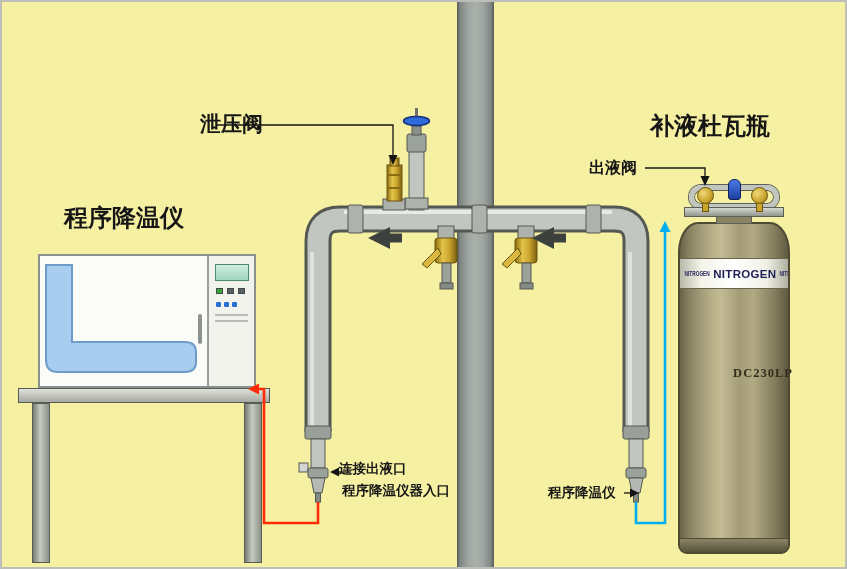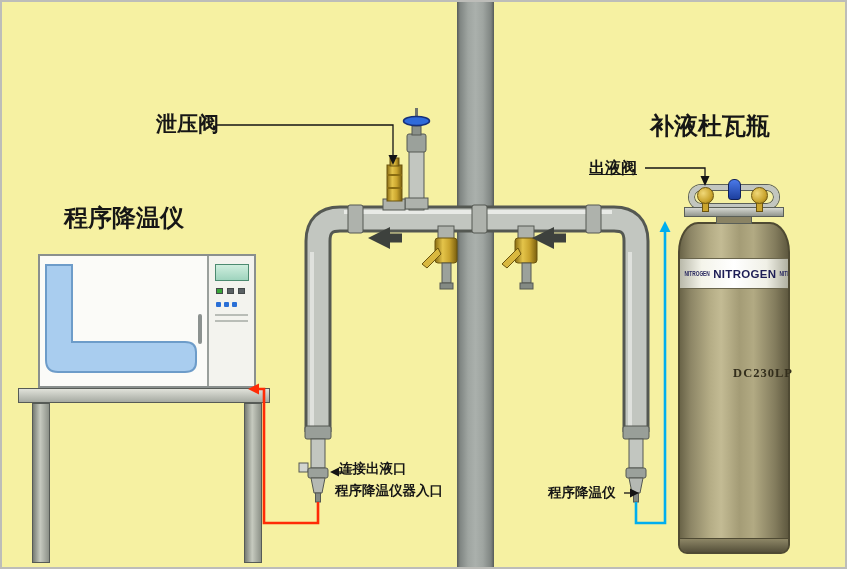--- a/index.html
+++ b/index.html
@@ -66,21 +66,21 @@
   .stem.l{left:700px;top:200px;}.stem.r{left:754px;top:200px;}
   .gauge{left:726px;top:177px;width:13px;height:21px;z-index:3;box-sizing:border-box;
     background:linear-gradient(#4a79e8,#1d3f9e);border:1px solid #10205a;border-radius:6px 6px 3px 3px;}
 
   
   .overlay{position:absolute;left:0;top:0;z-index:5;}
 
   
   .lbl{position:absolute;color:#161616;font-weight:700;white-space:nowrap;z-index:6;line-height:1.2;}
   .lbl-lg{font-size:24px;}
-  .lbl-md{font-size:21px;}
+  .lbl-md{font-size:21px;margin-left:44px;}
   .lbl-sm{font-size:16px;}
   .lbl-xs{font-size:13.5px;font-weight:600;}
 </style>
 </head>
 <body>
 
 <div class="scene">
 
   <div class="abs pillar"></div>
 
@@ -231,18 +231,18 @@
 
     <g>
       <line x1="622" y1="491" x2="629" y2="491" stroke="#141414" stroke-width="1.3"></line>
       <polygon points="637,491 628,486.5 628,495.5" fill="#141414"></polygon>
     </g>
   </svg>
 
   <div class="lbl lbl-md" style="left:154px;top:110px;">泄压阀</div>
   <div class="lbl lbl-lg" style="left:648px;top:110px;">补液杜瓦瓶</div>
   <div class="lbl lbl-lg" style="left:62px;top:202px;">程序降温仪</div>
-  <div class="lbl lbl-sm" style="left:587px;top:156px;text-decoration:underline;">出液阀</div>
+  <div class="lbl lbl-sm" style="left:587px;top:156px;">出液阀</div>
   <div class="lbl lbl-xs" style="left:337px;top:459px;">连接出液口</div>
-  <div class="lbl lbl-xs" style="left:333px;top:481px;">程序降温仪器入口</div>
+  <div class="lbl lbl-xs" style="left:340px;top:481px;">程序降温仪器入口</div>
   <div class="lbl lbl-xs" style="left:546px;top:483px;">程序降温仪</div>
 
 </div>
 
 </body></html>

